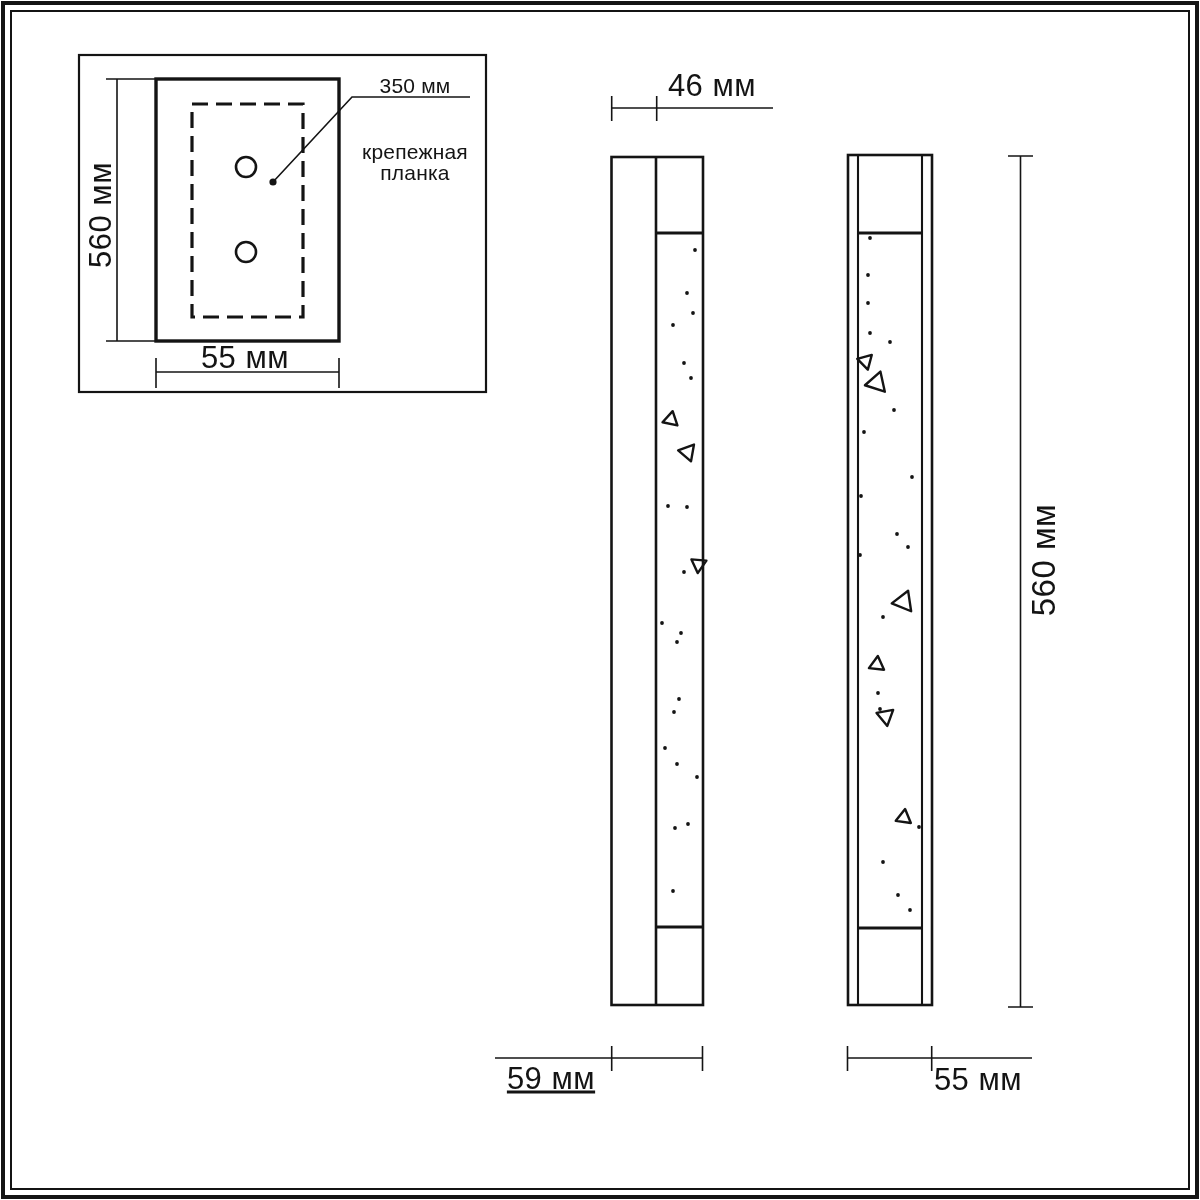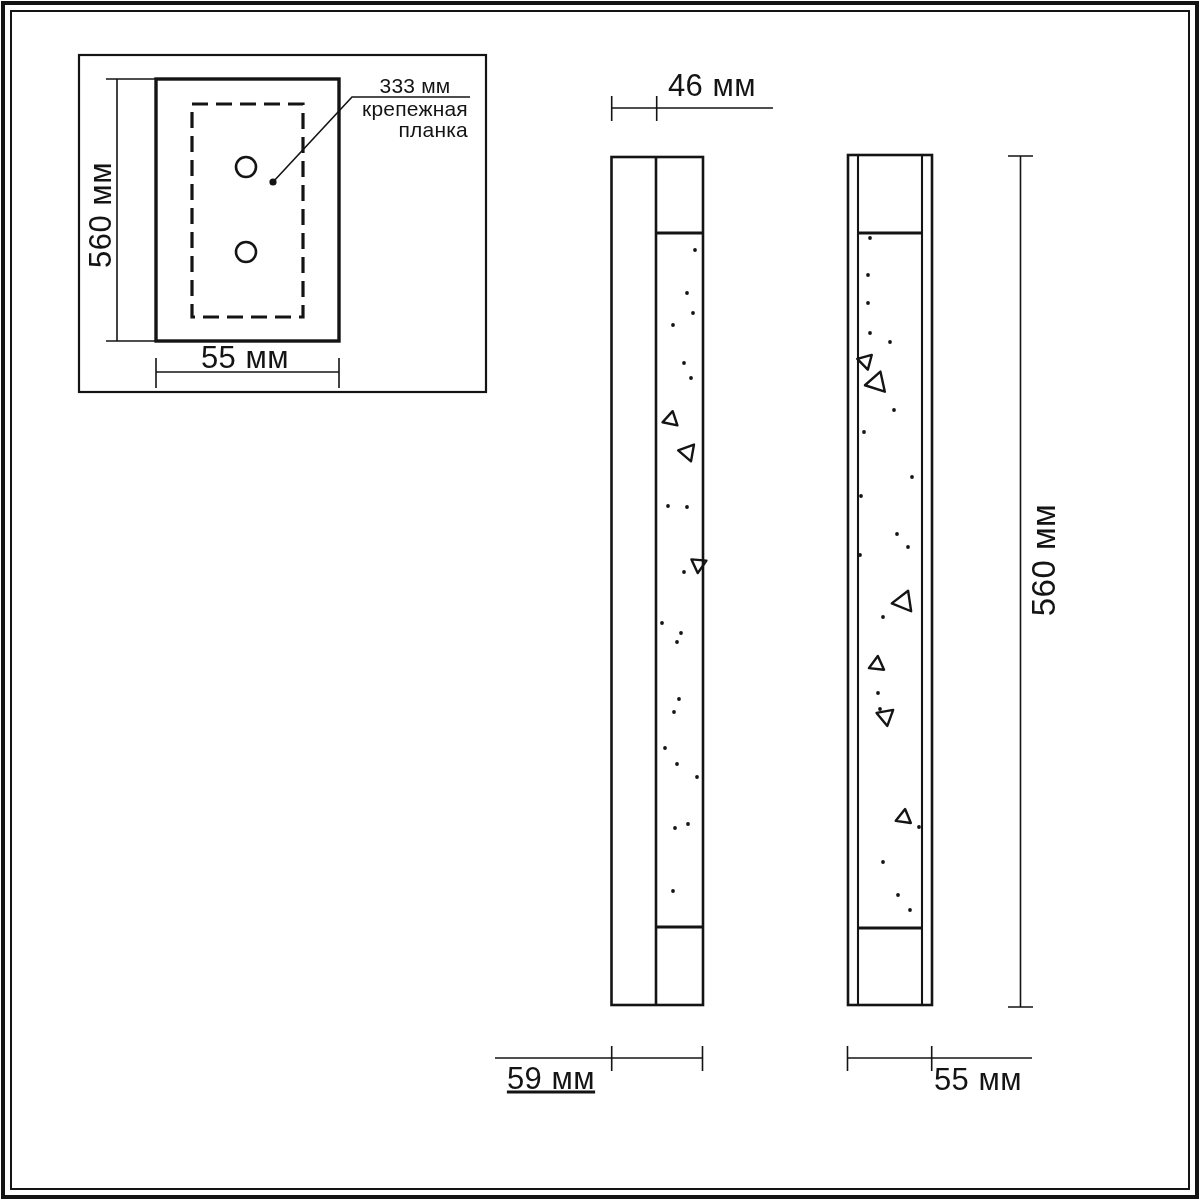--- a/index.html
+++ b/index.html
@@ -16,21 +16,21 @@
     position:absolute;
     transform:translate(-50%,-50%);
     white-space:nowrap;
     color:#141414;
     line-height:1;
   }
   .label.vertical{transform:translate(-50%,-50%) rotate(-90deg);}
   .dim{font-size:31px;letter-spacing:0.5px;}
   .dim-big{font-size:33px;letter-spacing:0.5px;}
   .note{font-size:21px;letter-spacing:0.2px;}
-  .note-multiline{text-align:right;line-height:1.0;}
+  .note-multiline{text-align:center;line-height:1.0;margin-top:43px;}
 </style>
 </head>
 <body>
 
 <div class="canvas">
 
   <svg class="drawing-svg" viewBox="0 0 1200 1200">
 
     <rect x="3" y="3" width="1194" height="1194" fill="none" stroke="#141414" stroke-width="4"></rect>
     <rect x="11" y="11" width="1178" height="1178" fill="none" stroke="#141414" stroke-width="2"></rect>
@@ -120,21 +120,21 @@
     <path d="M1008,156 H1033 M1008,1007 H1033" fill="none" stroke="#141414" stroke-width="1.6"></path>
 
     <path d="M847.5,1058 H1032" fill="none" stroke="#141414" stroke-width="1.6"></path>
     <path d="M847.5,1046 V1071 M931.7,1046 V1071" fill="none" stroke="#141414" stroke-width="1.6"></path>
   </svg>
 
   <div class="label vertical dim" style="left:100px;top:215px;">560 мм</div>
 
   <div class="label dim" style="left:245px;top:357px;">55 мм</div>
 
-  <div class="label note" style="left:415px;top:85px;">333 мм</div>
+  <div class="label note" style="left:415px;top:85px;">350 мм</div>
 
   <div class="label note note-multiline" style="left:415px;top:119px;">
     <div>крепежная</div>
     <div>планка</div>
   </div>
 
   <div class="label dim" style="left:712px;top:85px;">46 мм</div>
 
   <div class="label dim" style="left:551px;top:1078px;text-decoration:underline;">59 мм</div>
 

